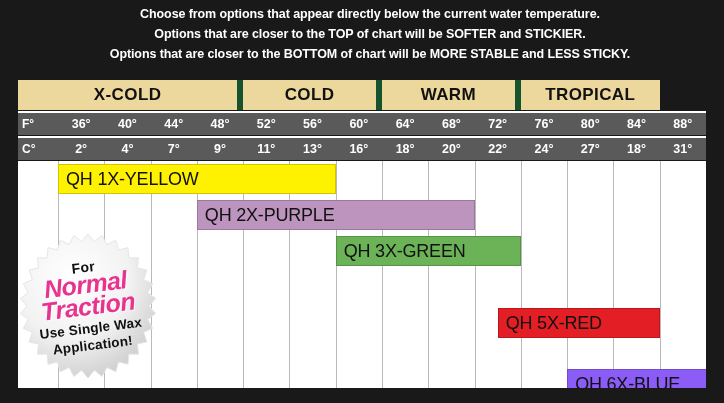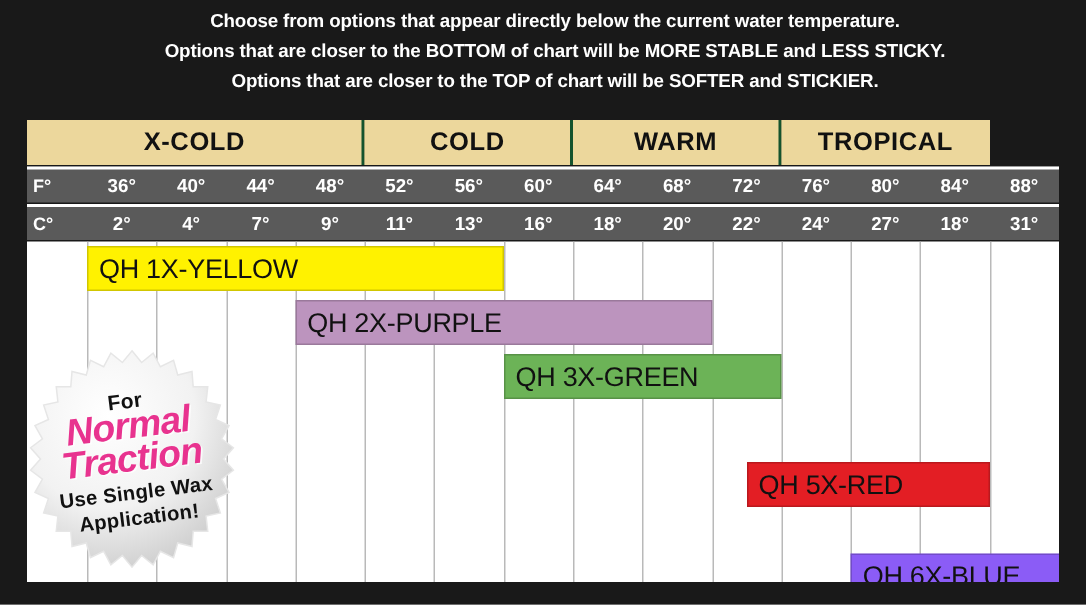--- a/index.html
+++ b/index.html
@@ -44,21 +44,21 @@
     display:flex;
     background:#191919;
   }
   .band{
     background:#ecd79c;
     color:#111111;
     font-size:17px;
     font-weight:bold;
     letter-spacing:0.4px;
     display:flex;align-items:center;justify-content:center;
-    border-right:2px solid #14532d;
+    border-right:6px solid #14532d;
     box-sizing:border-box;
   }
   .band:last-child{border-right:none;}
 
   
   .scale-row{
     position:absolute;left:0;
     width:688px;height:24px;
     display:flex;
     background:#5a5a5a;
@@ -153,22 +153,22 @@
     letter-spacing:0.2px;line-height:17px;
   }
 </style>
 </head>
 <body>
 
 <div class="chart-root">
 
   <div class="instructions">
     <div class="line">Choose from options that appear directly below the current water temperature.</div>
+    <div class="line">Options that are closer to the TOP of chart will be SOFTER and STICKIER.</div>
     <div class="line">Options that are closer to the BOTTOM of chart will be  MORE STABLE and LESS STICKY.</div>
-    <div class="line">Options that are closer to the TOP of chart will be SOFTER and STICKIER.</div>
   </div>
 
   <div class="grid-frame">
 
     <div class="band-row" id="band-row">
         <div class="band" style="width: 225.143px;">X-COLD</div>
         <div class="band" style="width: 138.857px;">COLD</div>
         <div class="band" style="width: 138.857px;">WARM</div>
         <div class="band" style="width: 138.857px;">TROPICAL</div>
       </div>

